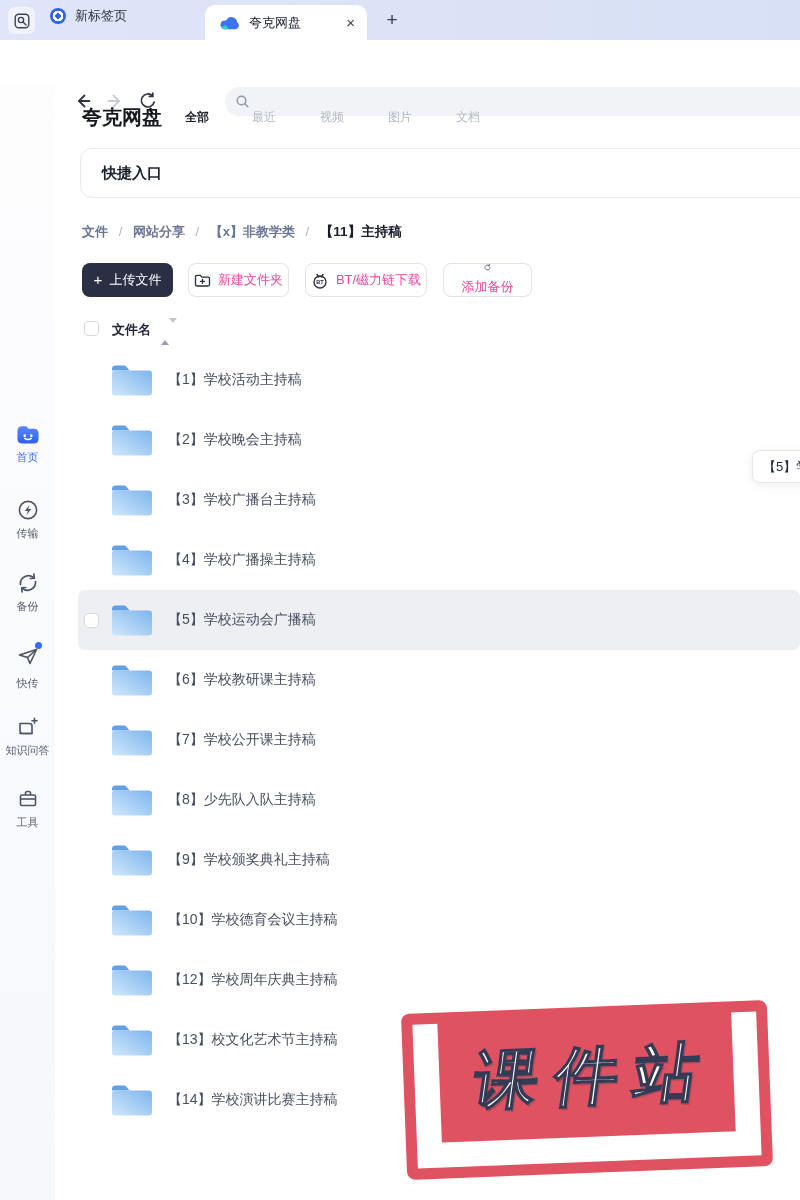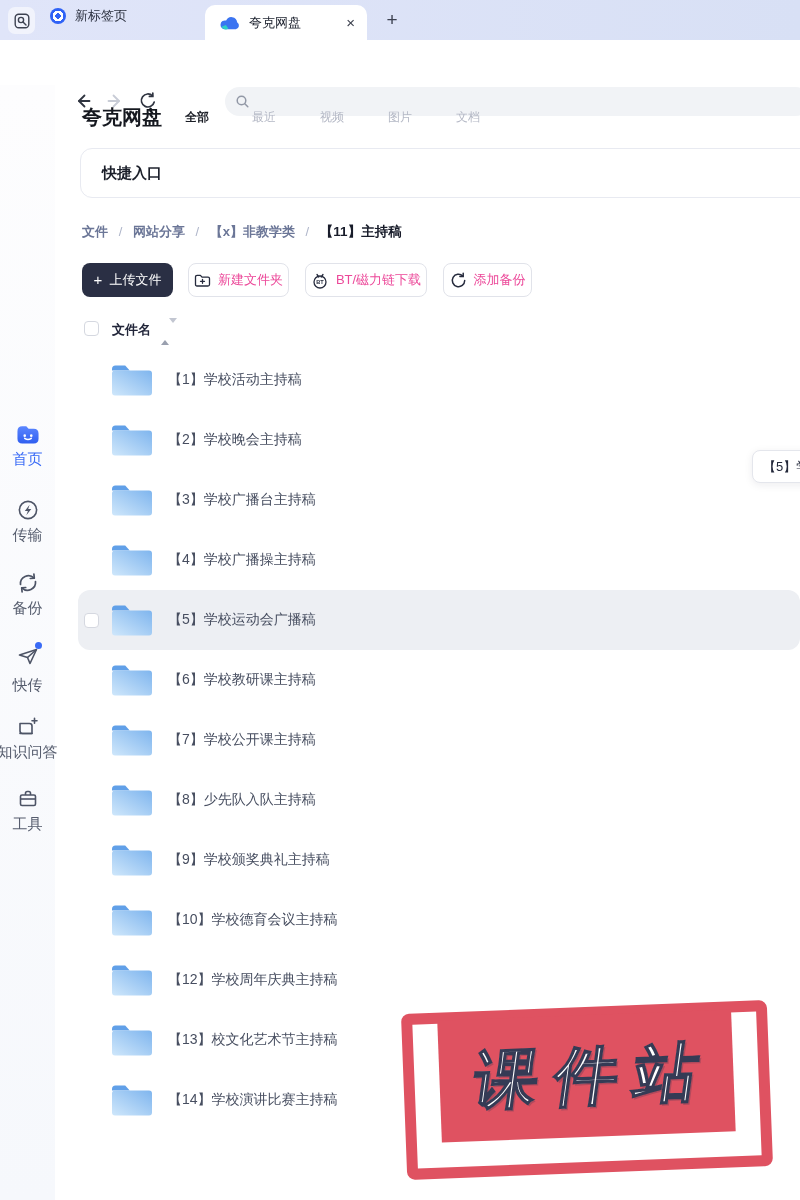--- a/index.html
+++ b/index.html
@@ -27,21 +27,21 @@
   .navbar { position:absolute; left:0; top:40px; width:800px; height:45px; background:#fff; }
   .nav-ico { position:absolute; top:52px; width:18px; height:18px; }
   .searchbar { position:absolute; left:225px; top:47px; right:-10px; height:29px;
     border-radius:15px; background:#f1f3f6; display:flex; align-items:center; padding-left:10px; }
 
   
   .sidebar { position:absolute; left:0; top:85px; width:55px; bottom:0;
     background:linear-gradient(180deg,#fdfdfe,#f6f8fc); }
   .side-item { position:absolute; left:0; width:55px; display:flex; flex-direction:column;
     align-items:center; gap:4px; }
-  .side-item .lbl { font-size:15px; color:#565d6e; white-space:nowrap; }
+  .side-item .lbl { font-size:11px; color:#565d6e; white-space:nowrap; }
   .side-item.active .lbl { color:#3a6bf6; }
   .plane-wrap { position:relative; }
   .plane-dot { position:absolute; right:-2px; top:-2px; width:7px; height:7px;
     border-radius:50%; background:#3a6bf6; }
 
   
   .page-title { position:absolute; left:82px; top:104px; font-size:20px; font-weight:800; color:#15181f; }
   .ftab { position:absolute; top:109px; font-size:12px; color:#b4b8c5; }
   .ftab.active { color:#191c24; font-weight:700; }
   .ftab.t0 { left:185px; } .ftab.t1 { left:252px; } .ftab.t2 { left:320px; }
@@ -60,37 +60,37 @@
   .breadcrumb .current { color:#181c2a; font-weight:800; font-size:13.5px; }
 
   
   .btn { position:absolute; top:263px; height:34px; border-radius:8px; display:flex;
     align-items:center; justify-content:center; gap:7px; font-size:13px; }
   .btn-dark { left:82px; width:91px; background:#2a2f44; color:#fff; }
   .btn-dark .plus { font-size:15px; font-weight:400; margin-top:-1px; }
   .btn-light { background:#fff; border:1px solid #e1e3ea; color:#ec4899; }
   .btn-newfolder { left:188px; width:101px; }
   .btn-bt { left:305px; width:122px; }
-  .btn-backup { left:443px; width:89px; }
+  .btn-backup { left:443px; width:89px;flex-direction:column; }
 
   
   .list-header { position:absolute; left:78px; top:318px; height:24px; right:0; }
   .chk { width:15px; height:15px; border:1.5px solid #d5d8e0; border-radius:4px; background:#fff; }
   .list-header .chk { position:absolute; left:6px; top:3px; }
   .list-header .hlabel { position:absolute; left:34px; top:3px; font-size:13px; font-weight:700; color:#22263a; }
   .sort { position:absolute; left:83px; top:5px; width:8px; }
   .sort .up { width:0; height:0; border-left:4px solid transparent; border-right:4px solid transparent;
     border-bottom:5px solid #9aa0af; margin-bottom:2px; }
   .sort .down { width:0; height:0; border-left:4px solid transparent; border-right:4px solid transparent;
     border-top:5px solid #c2c6d1; }
 
   .file-list { position:absolute; left:78px; top:350px; right:0; }
   .row { position:relative; height:60px; }
   .row .chk { position:absolute; left:6px; top:23px; visibility:hidden; }
-  .row.highlight { background:#edeff3; border-radius:12px; }
+  .row.highlight { background:#edeff3; border-radius:7px; }
   .row.highlight .chk { visibility:visible; }
   .row .folder-ico { position:absolute; left:32px; top:12px; width:44px; height:36px; }
   .row .fname { position:absolute; left:90px; top:21px; font-size:14px; color:#474e60; }
 
   
   .tooltip { position:absolute; left:752px; top:450px; width:70px; height:33px; z-index:5;
     background:#fff; border:1px solid #e4e6ec; border-radius:8px;
     box-shadow:0 2px 8px rgba(20,25,50,.08); display:flex; align-items:center;
     padding-left:10px; font-size:13px; color:#23283a; white-space:nowrap; overflow:hidden; }
 

